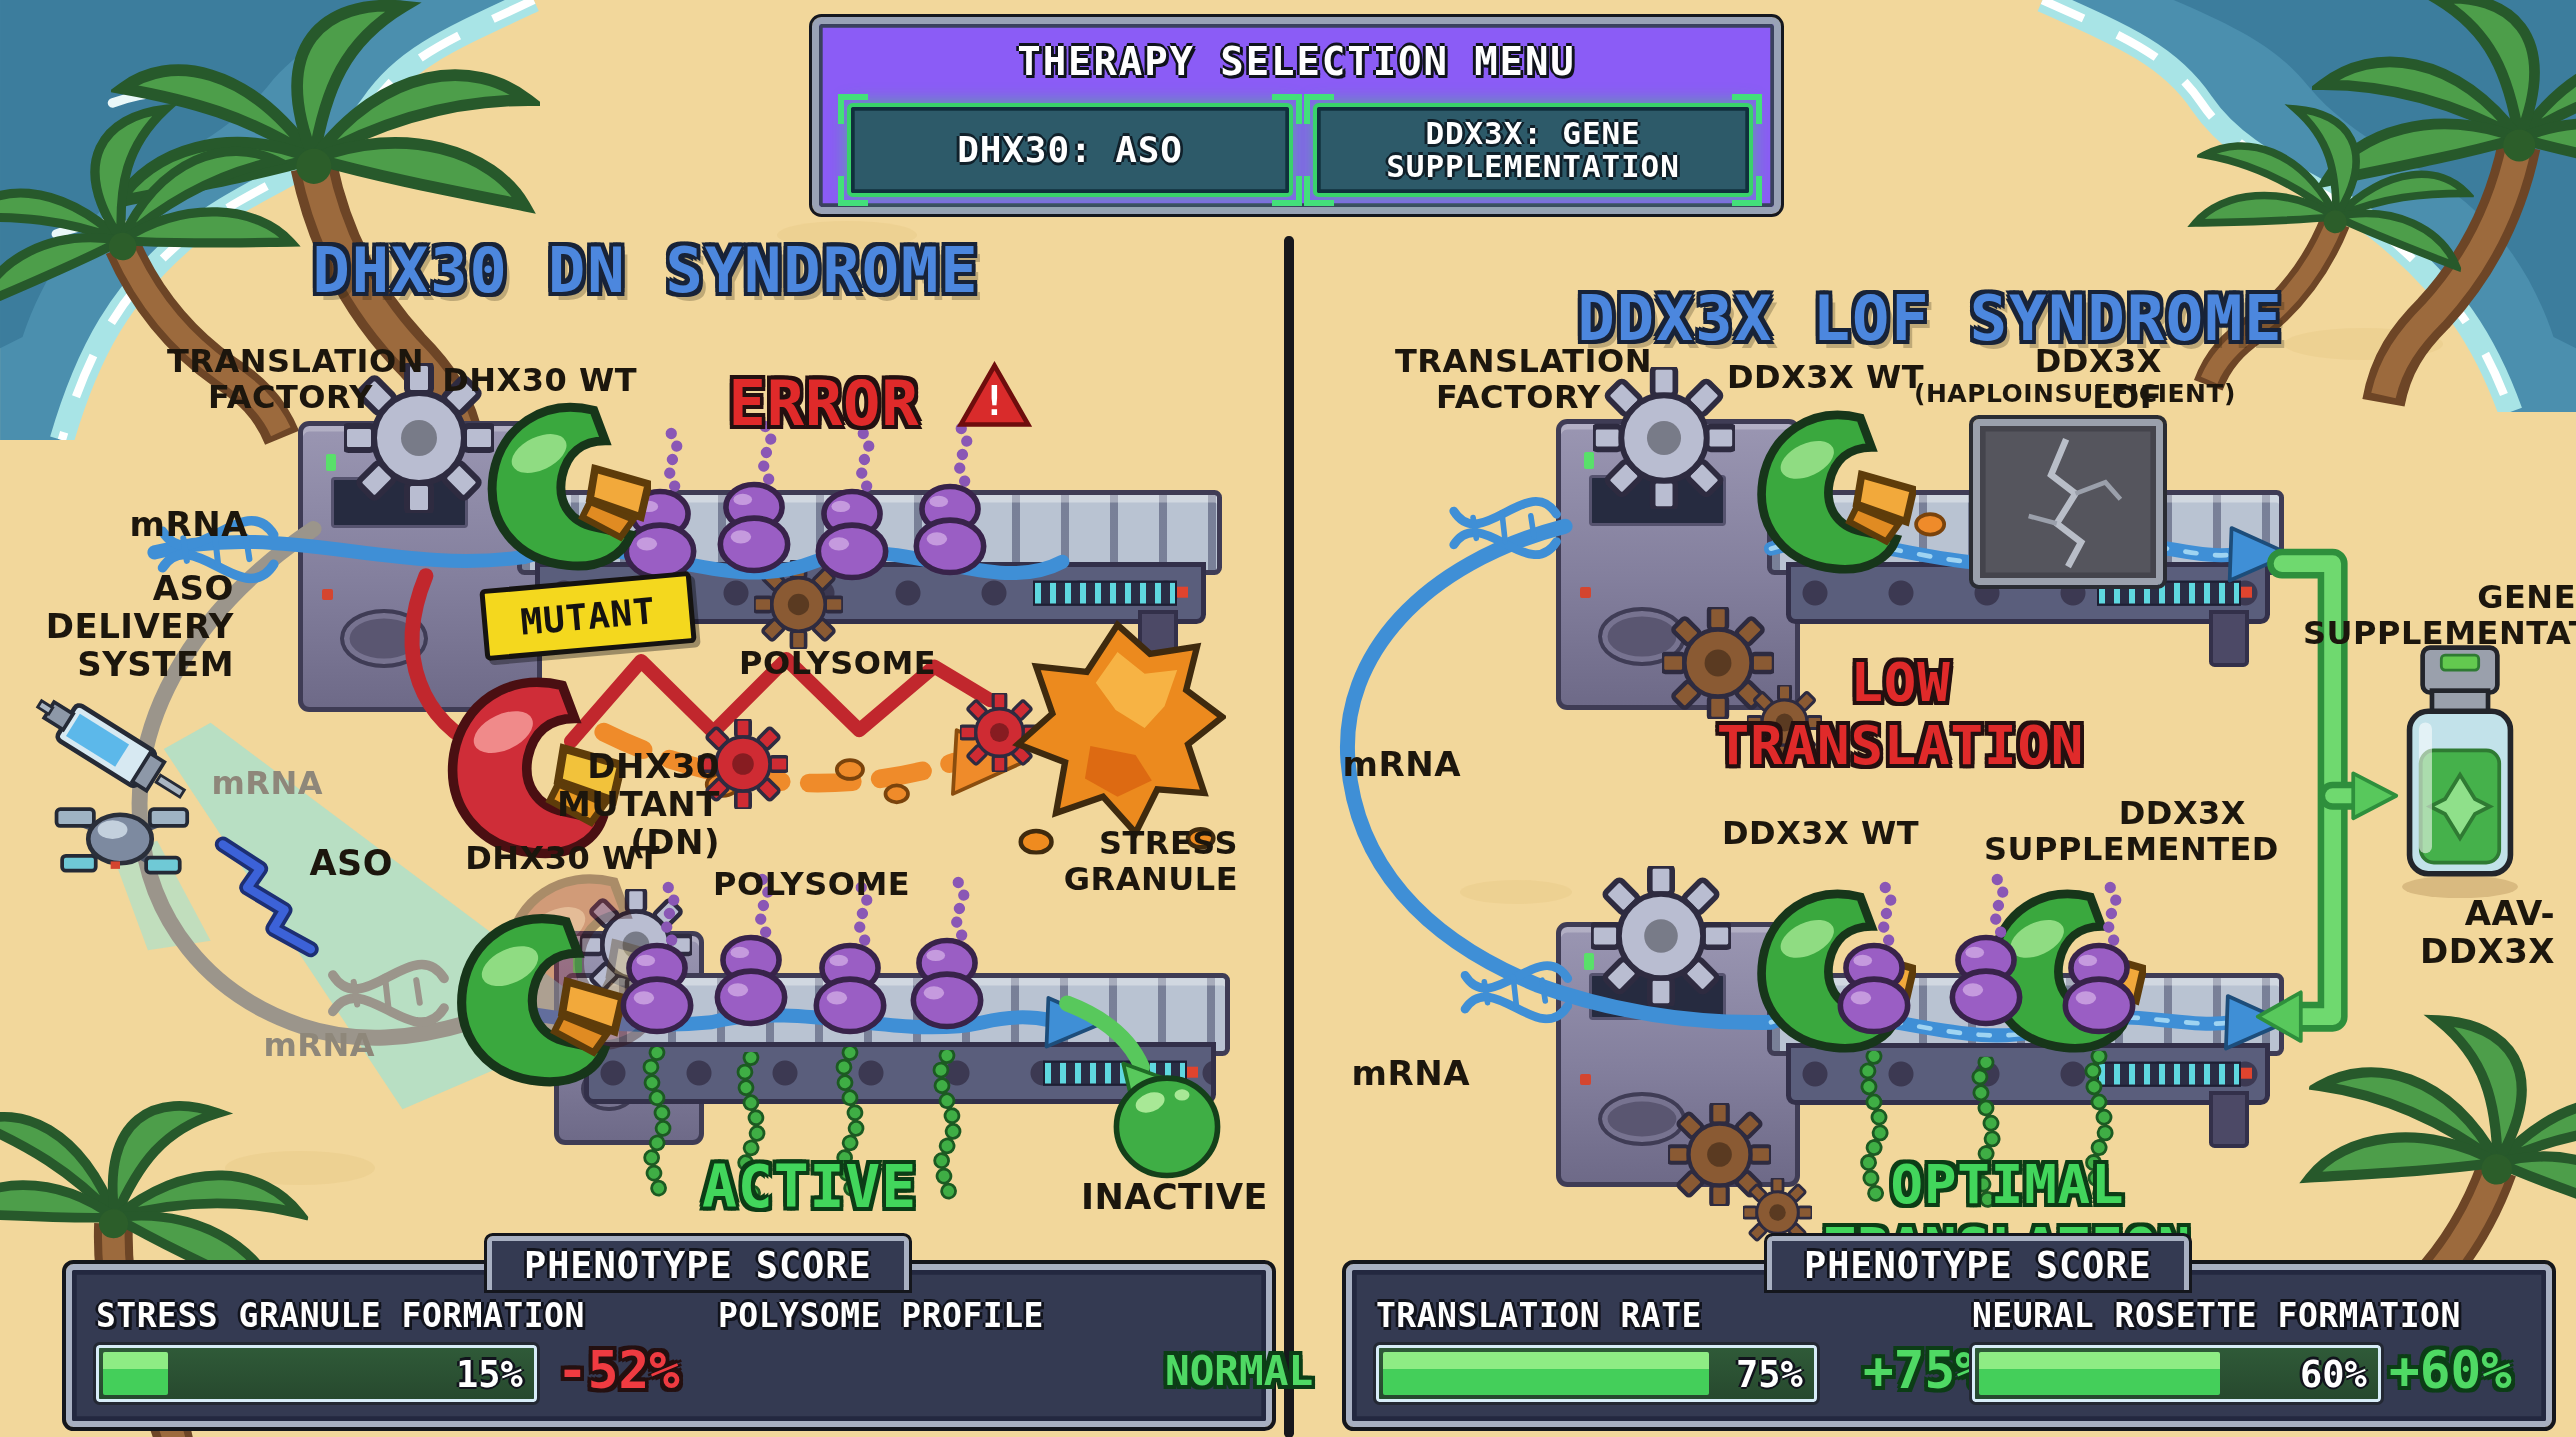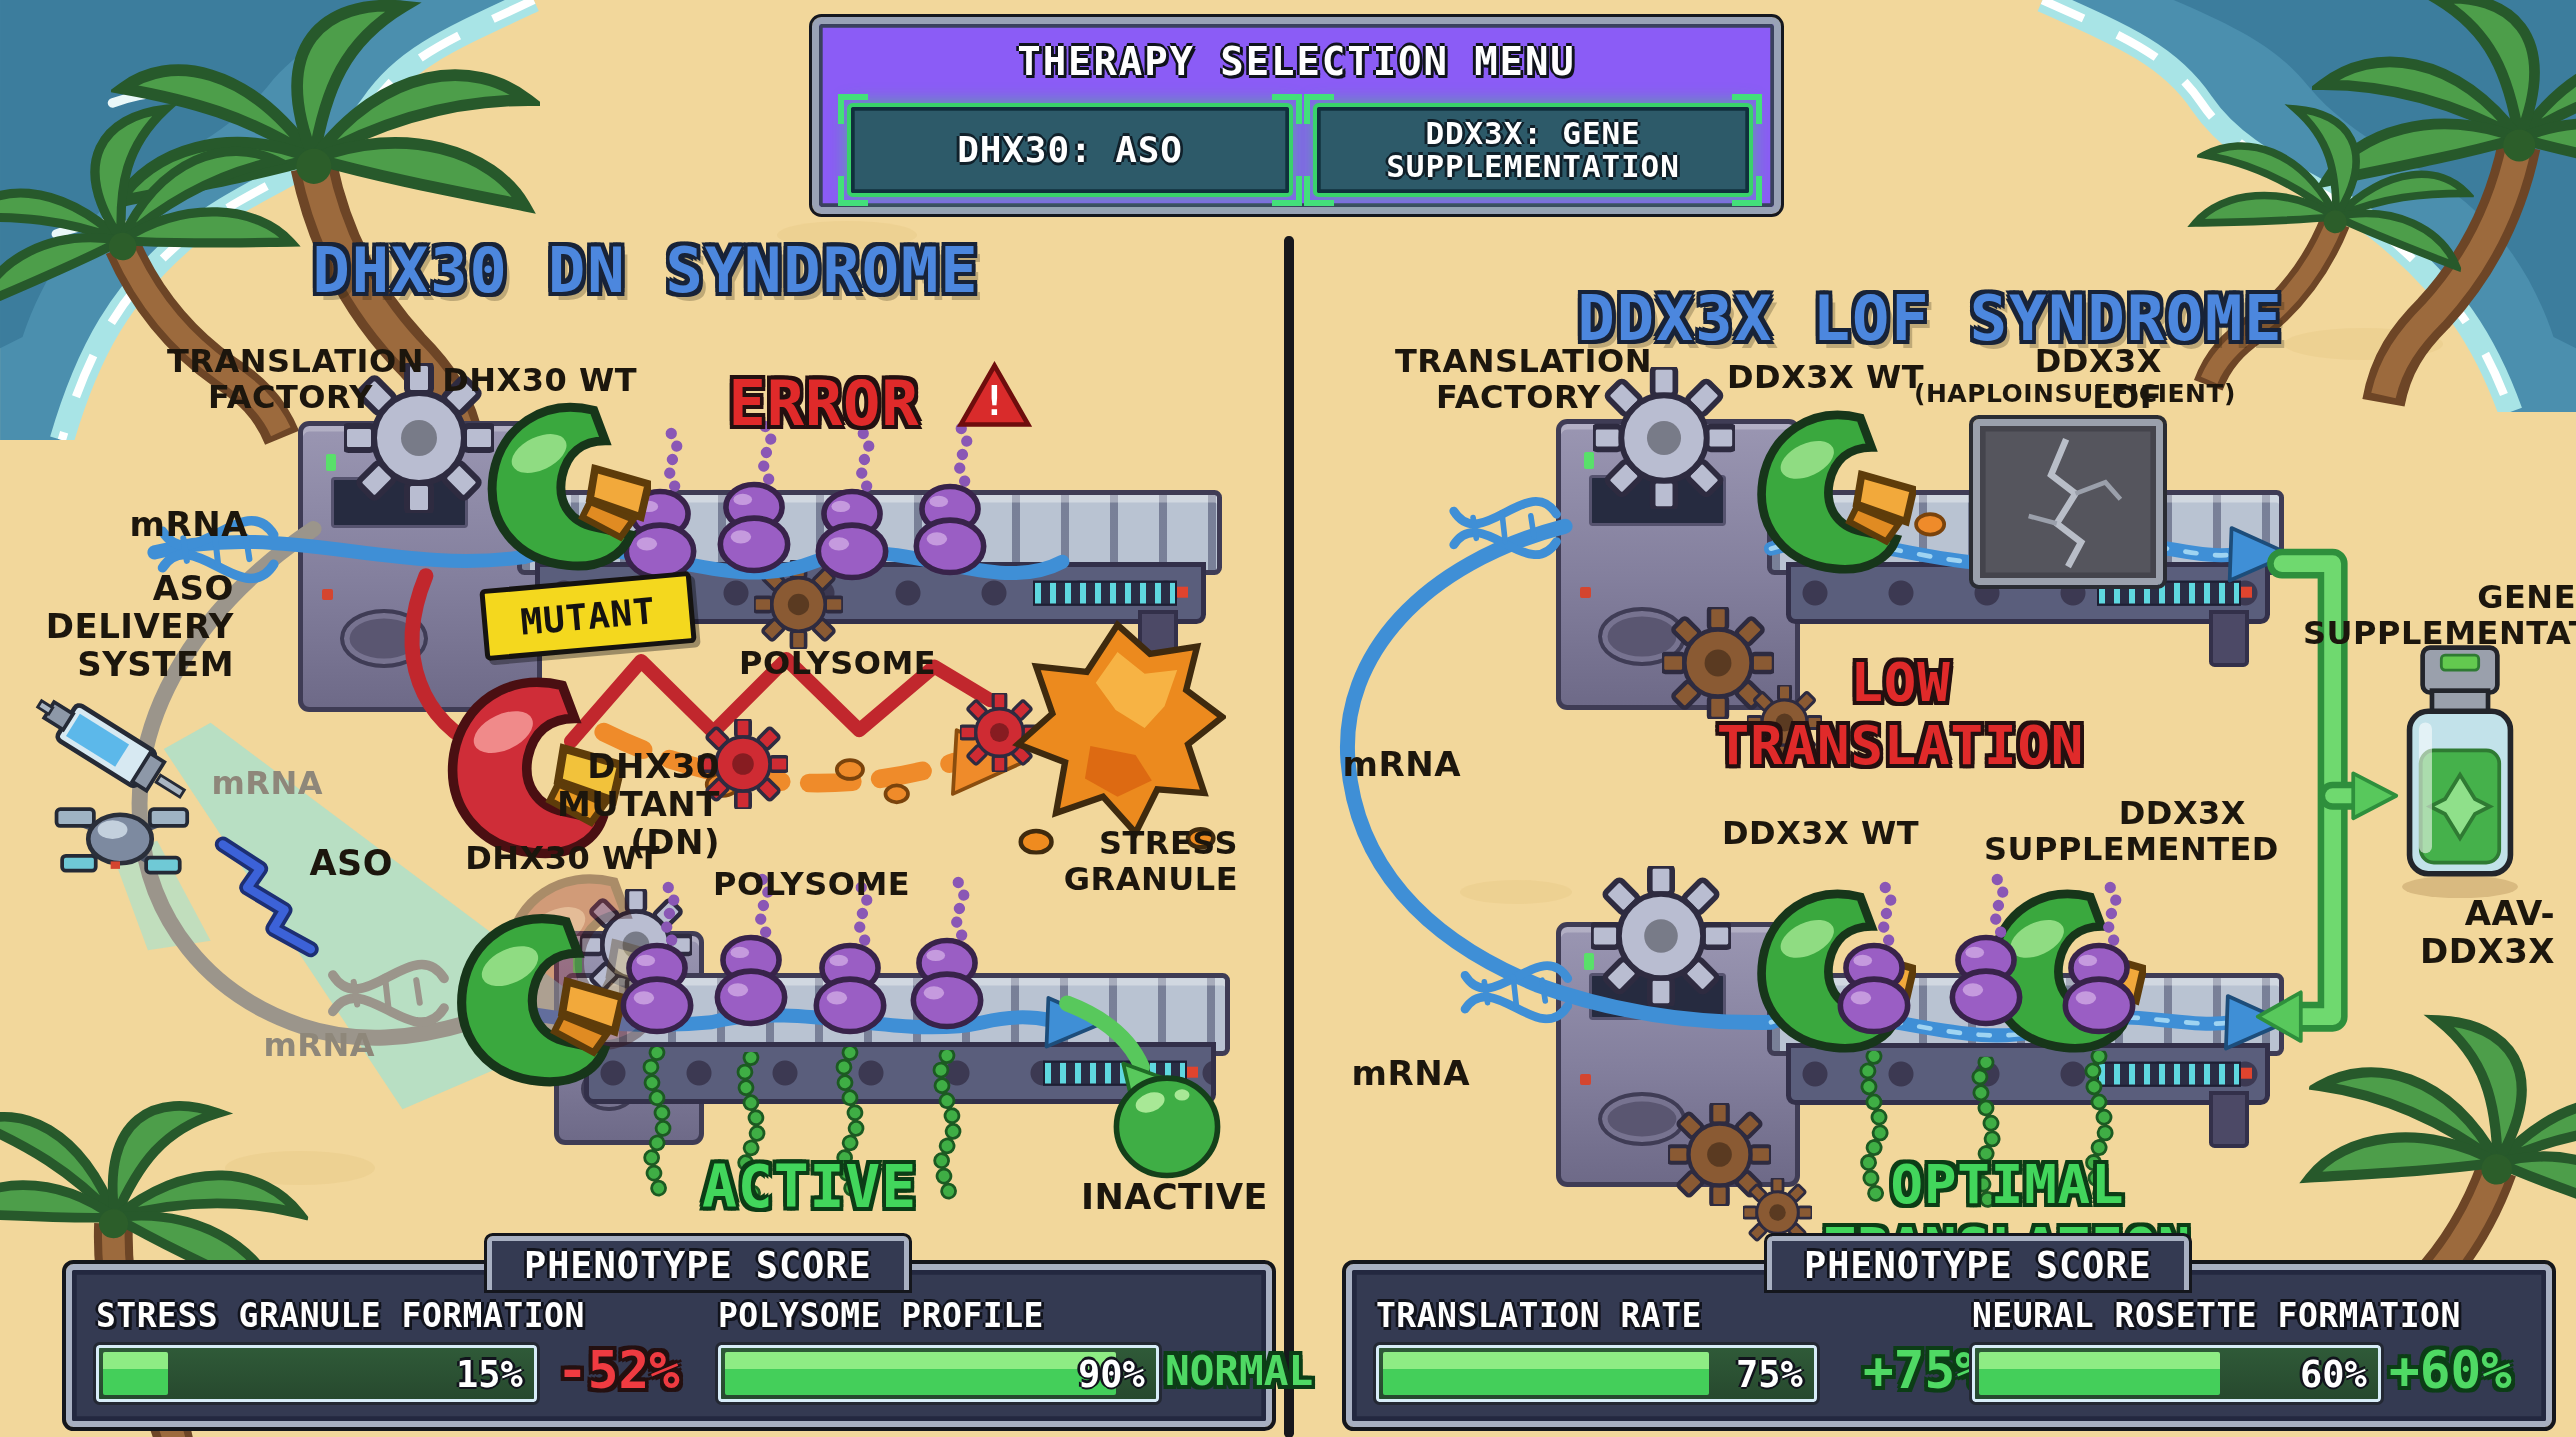--- a/index.html
+++ b/index.html
@@ -506,24 +506,20 @@
   <div class="score-tab" style="left:415px">
     <span>PHENOTYPE SCORE</span>
   </div>
   <div class="score-label" style="left:24px;top:26px">STRESS GRANULE FORMATION</div>
   <div class="bar" style="left:24px;top:75px;width:435px">
     <div class="bar-fill" style="width: 15%;"></div>
     <div class="bar-val">15%</div>
   </div>
   <div class="delta bigword px" style="left: 485px; top: 71px; position: absolute; color: rgb(239, 59, 65);">-52%</div>
   <div class="score-label" style="left:646px;top:26px">POLYSOME PROFILE</div>
-  <div class="bar" style="left:646px;top:75px;width:435px">
-    <div class="bar-fill" style="width: 90%;"></div>
-    <div class="bar-val">90%</div>
-  </div>
   <div class="delta greenword px" style="left: 1093px; top: 77px; position: absolute; font-size: 41px; color: rgb(79, 217, 100);">NORMAL</div>
 </div>
 
 <div class="score-panel px" style="left:1346px;top:1264px">
   <div class="score-tab" style="left:415px">
     <span>PHENOTYPE SCORE</span>
   </div>
   <div class="score-label" style="left:24px;top:26px">TRANSLATION RATE</div>
   <div class="bar" style="left:24px;top:75px;width:435px">
     <div class="bar-fill" style="width: 75%;"></div>

